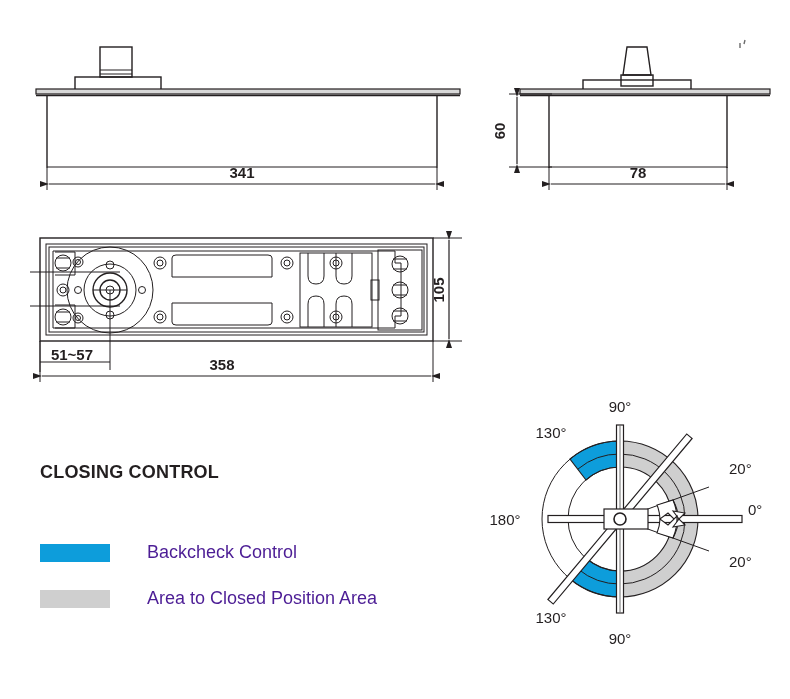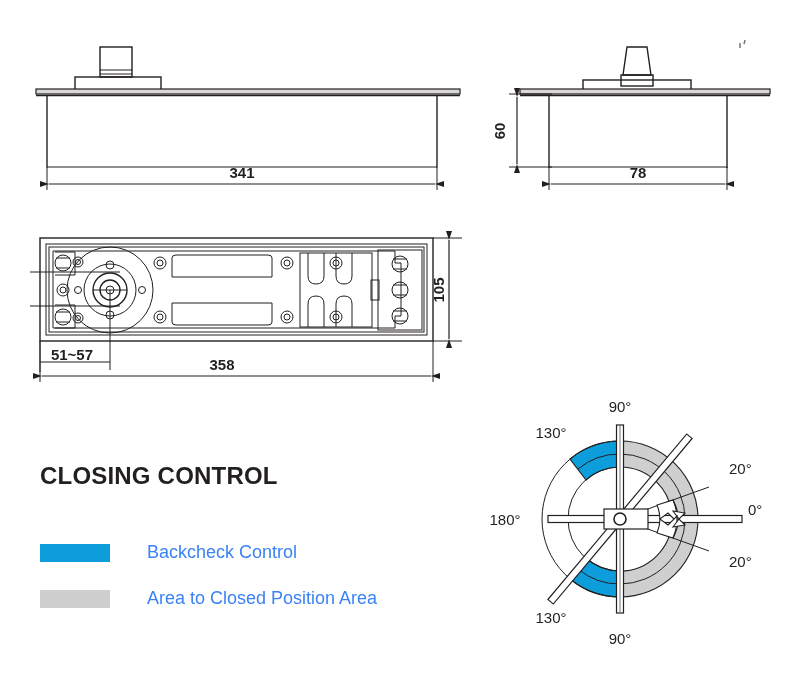--- a/index.html
+++ b/index.html
@@ -33,40 +33,40 @@
   text.ang {
     font-family: "Liberation Sans", sans-serif;
     fill: #231f20;
     font-size: 15px;
   }
   
   .heading {
     position: absolute;
     font-family: "Liberation Sans", sans-serif;
     font-weight: bold;
-    font-size: 24px;
+    font-size: 18px;
     letter-spacing: 0.2px;
     color: #231f20;
     white-space: nowrap;
   }
   .legend-row {
     position: absolute;
     display: flex;
     align-items: center;
     white-space: nowrap;
   }
   .legend-swatch {
     width: 70px;
     height: 18px;
     display: inline-block;
   }
   .legend-label {
     font-family: "Liberation Sans", sans-serif;
     font-size: 18px;
-    color: #3b82f6;
+    color: #4c1d95;
     margin-left: 37px;
     white-space: nowrap;
   }
 </style>
 </head>
 <body>
 
 <svg id="sheet" viewBox="0 0 790 699" xmlns="http://www.w3.org/2000/svg">
 
   <defs>

